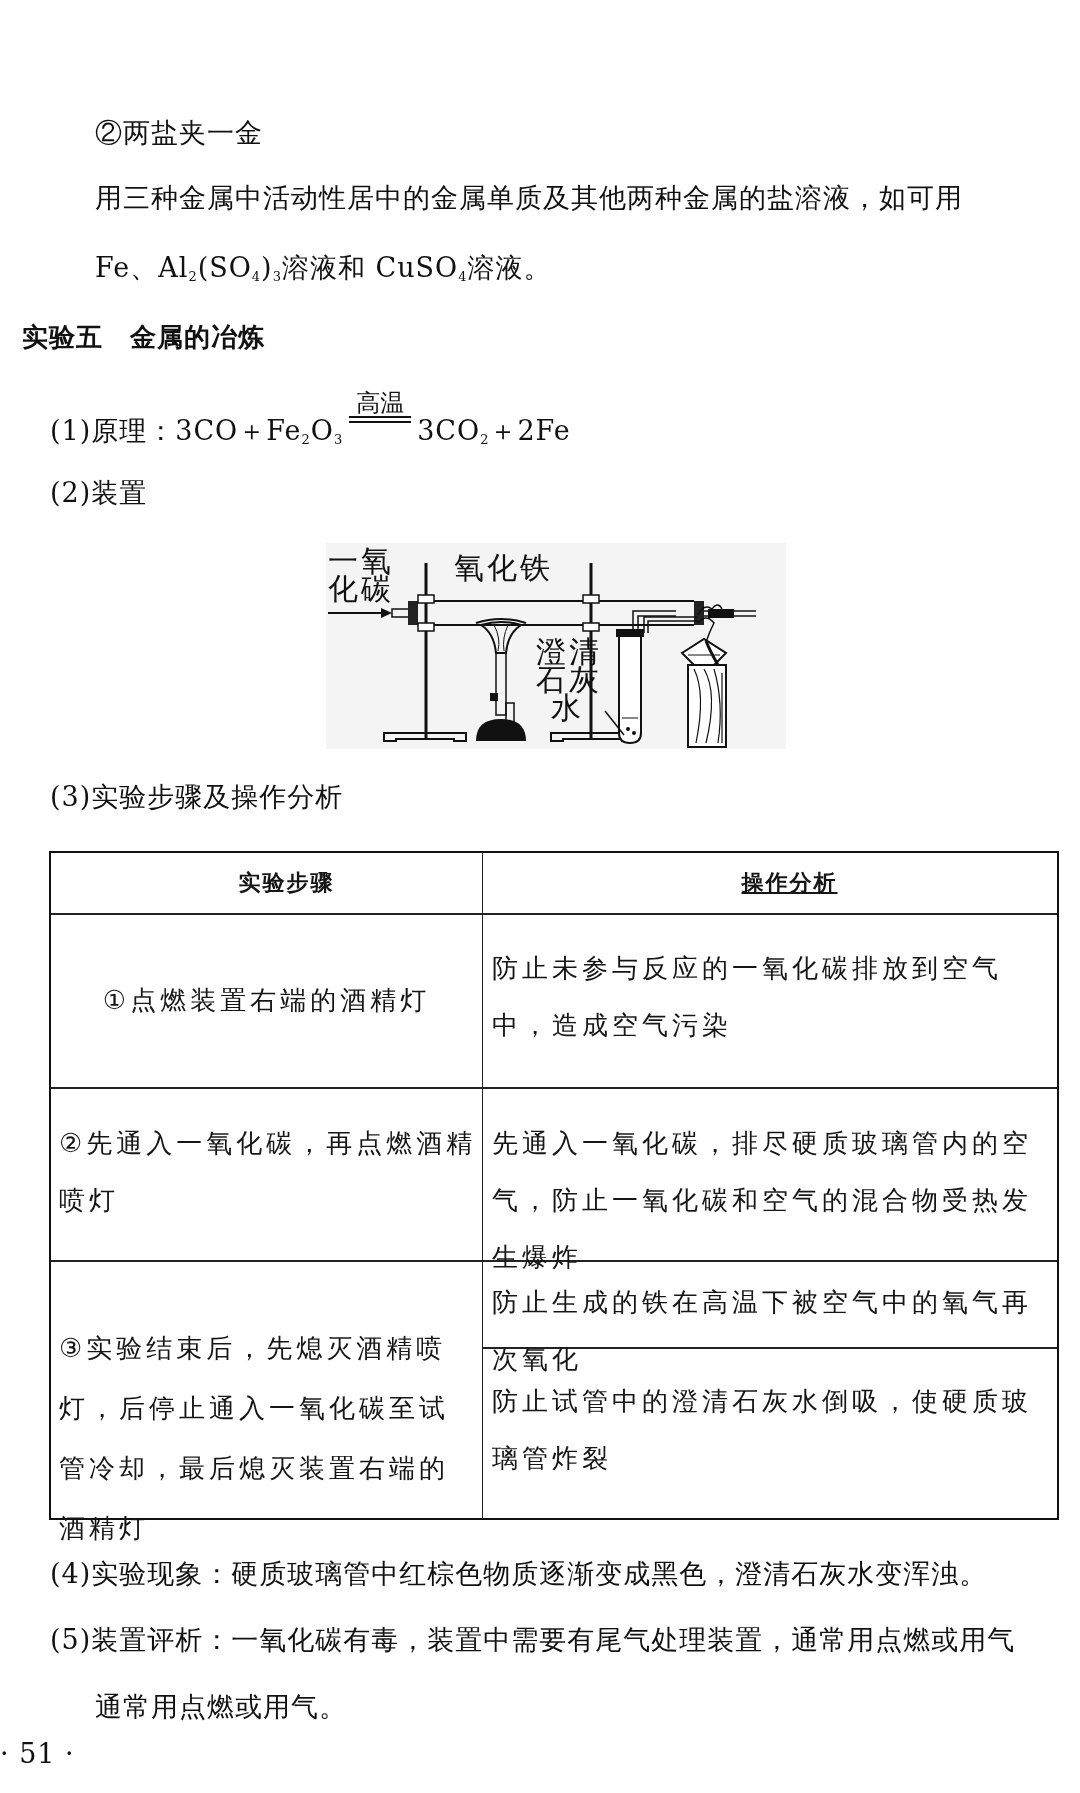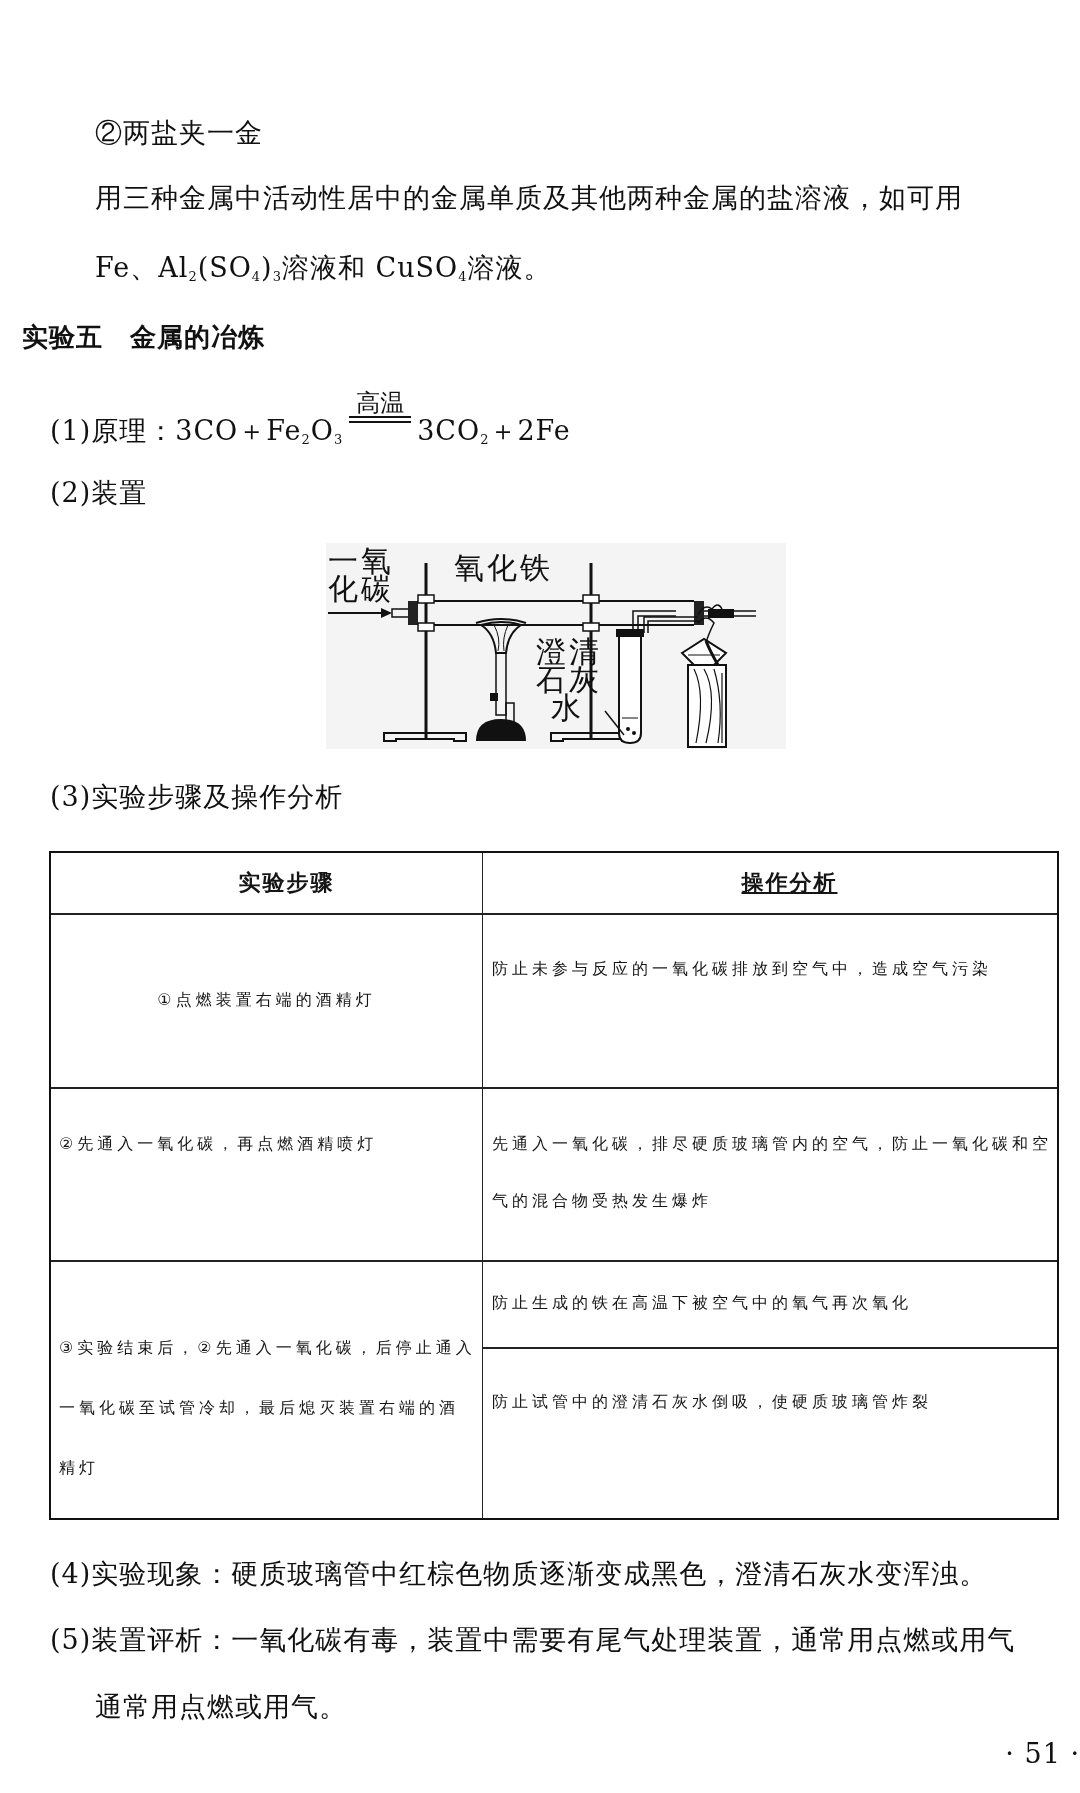--- a/index.html
+++ b/index.html
@@ -20,21 +20,21 @@
   .diagram { position: absolute; left: 326px; top: 543px; width: 460px; height: 206px; background: #f4f4f4; }
   .diagram svg { width: 100%; height: 100%; display: block; }
   .dlabel { position: absolute; font-family: "DejaVu Sans", "Liberation Sans", sans-serif; font-size: 30px; line-height: 26px; letter-spacing: 3px; color: #111; white-space: nowrap; }
 
   
   .table {
     position: absolute; left: 49px; top: 851px; width: 1010px; height: 669px;
     border: 2px solid #111; box-sizing: border-box;
     font-family: "DejaVu Sans", "Liberation Sans", sans-serif;
   }
-  .cell { position: absolute; box-sizing: border-box; font-size: 16px; line-height: 60px; letter-spacing: 4px; color: #151515; }
+  .cell { position: absolute; box-sizing: border-box; font-size: 26px; line-height: 60px; letter-spacing: 4px; color: #151515; }
   .hcell { font-weight: bold; text-align: center; line-height: 60px; font-size: 22px; letter-spacing: 2px; margin-left: 20px; }
   .vline { position: absolute; background: #222; width: 1px; }
   .hline { position: absolute; background: #222; height: 1.5px; }
   .wrap { white-space: normal; word-break: break-all; }
 </style>
 </head>
 <body>
 
 <div class="abs line" style="left:95px; top:116px;">②两盐夹一金</div>
 <div class="abs line" style="left:95px; top:181px;">用三种金属中活动性居中的金属单质及其他两种金属的盐溶液，如可用</div>
@@ -138,23 +138,23 @@
   <div class="cell hcell" style="left:431px; top:0; width:575px; height:60px;text-decoration:underline;">操作分析</div>
 
   <div class="cell" style="left:0; top:60px; width:431px; height:174px; display:flex; align-items:center; justify-content:center;">
     <span>①点燃装置右端的酒精灯</span>
   </div>
   <div class="cell wrap" style="left:441px; top:87px; width:560px; line-height:57px;">防止未参与反应的一氧化碳排放到空气中，造成空气污染</div>
 
   <div class="cell wrap" style="left:8px; top:262px; width:418px; line-height:57px;">②先通入一氧化碳，再点燃酒精喷灯</div>
   <div class="cell wrap" style="left:441px; top:262px; width:560px; line-height:57px;">先通入一氧化碳，排尽硬质玻璃管内的空气，防止一氧化碳和空气的混合物受热发生爆炸</div>
 
-  <div class="cell wrap" style="left:8px; top:465px; width:418px; line-height:60px;">③实验结束后，②先通入一氧化碳，后停止通入一氧化碳至试管冷却，最后熄灭装置右端的酒精灯</div>
+  <div class="cell wrap" style="left:8px; top:465px; width:418px; line-height:60px;">③实验结束后，先熄灭酒精喷灯，后停止通入一氧化碳至试管冷却，最后熄灭装置右端的酒精灯</div>
   <div class="cell wrap" style="left:441px; top:520px; width:560px; line-height:57px;">防止试管中的澄清石灰水倒吸，使硬质玻璃管炸裂</div>
   <div class="cell" style="left:441px; top:421px; width:560px; line-height:57px;">防止生成的铁在高温下被空气中的氧气再次氧化</div>
 </div>
 
 <div class="abs line" style="left:50px; top:1557px;">(4)实验现象：硬质玻璃管中红棕色物质逐渐变成黑色，澄清石灰水变浑浊。</div>
 
 <div class="abs line" style="left:50px; top:1623px;">(5)装置评析：一氧化碳有毒，装置中需要有尾气处理装置，通常用点燃或用气</div>
 <div class="abs line" style="left:95px; top:1690px;">通常用点燃或用气。</div>
 
-<div class="abs line" style="left:0; width:1080px; text-align:right; top:1737px;">· 51 ·</div>
+<div class="abs line" style="left:0; width:1080px; text-align:left; top:1737px;">· 51 ·</div>
 
 </body></html>

